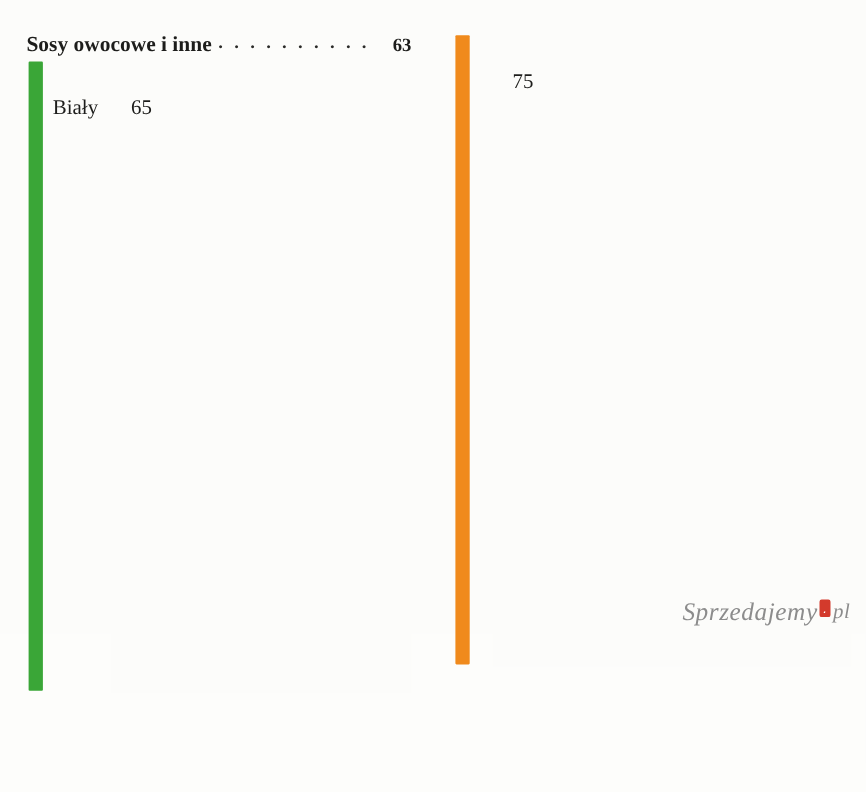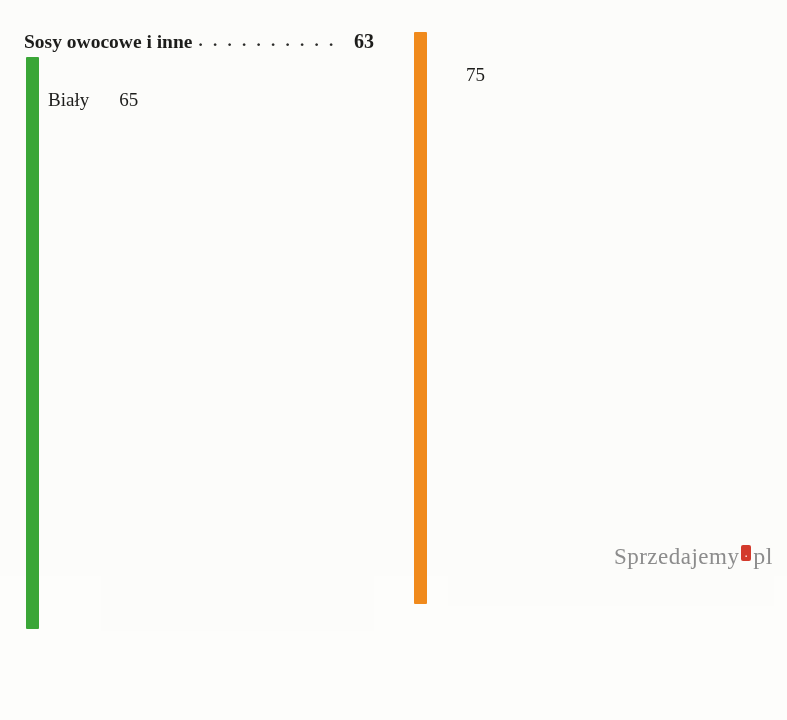--- a/index.html
+++ b/index.html
@@ -64,21 +64,21 @@
     white-space: nowrap;
     color: #2a2a28;
     letter-spacing: 3px;
     font-size: 17px;
     line-height: 1;
     position: relative;
     top: -2px;
   }
   .heading-page {
     font-weight: bold;
-    font-size: 20px;
+    font-size: 17px;
     min-width: 26px;
     text-align: right;
   }
 
   .entries {
     position: relative;
     padding-left: 30px;
   }
   .bar {
     position: absolute;
@@ -106,35 +106,36 @@
   .watermark {
     position: absolute;
     right: 14px;
     bottom: 6px;
     font-family: "Liberation Serif", serif;
     font-size: 23px;
     color: #8c8c8c;
     letter-spacing: 0.5px;
     display: flex;
     align-items: center;
+    font-style: italic;
   }
   .watermark .wm-badge {
     display: inline-block;
     background: #d33a2c;
     color: #fff;
     font-size: 12px;
     font-family: "Liberation Sans", sans-serif;
     padding: 1px 3px;
     border-radius: 2px;
     margin: 0 2px;
     position: relative;
     top: -4px;
   }
   .watermark .wm-tld {
-    font-size: 24px;
+    font-size: 19px;
   }
 </style>
 </head>
 <body>
 
 <div class="page">
 
   <div class="column col-left">
 
     <div class="group">

